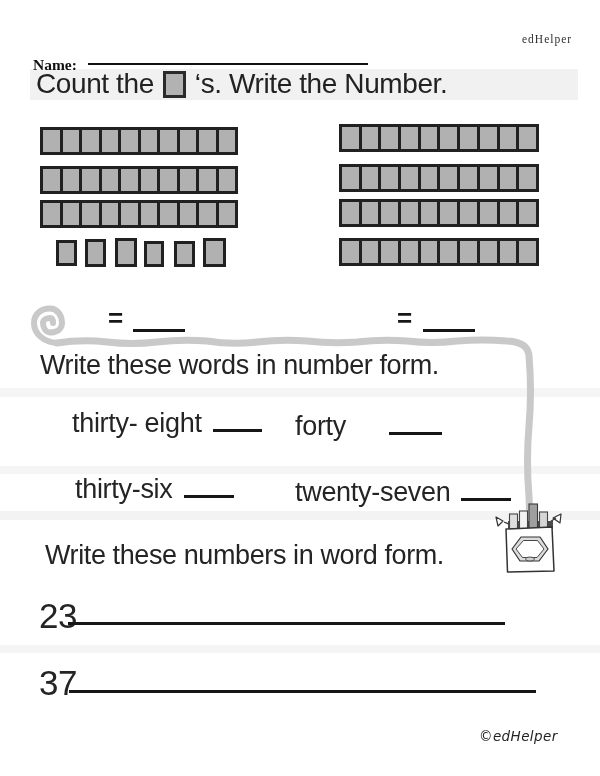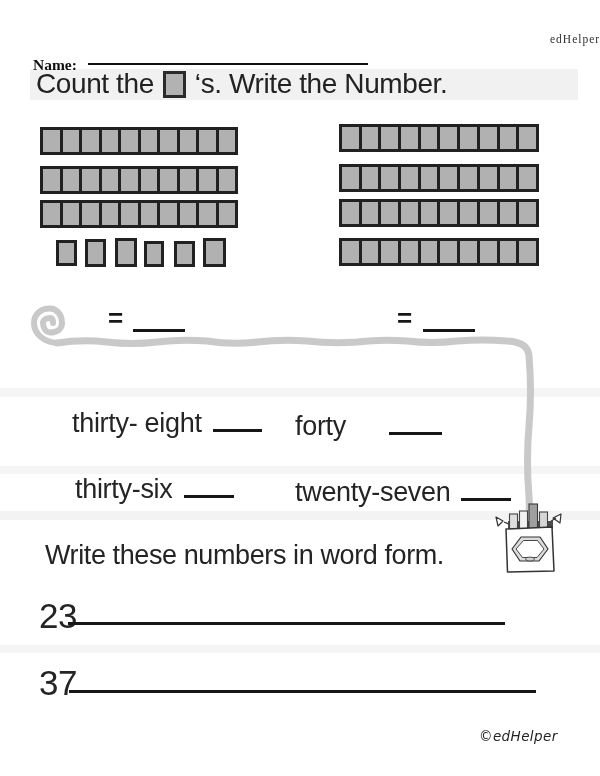--- a/index.html
+++ b/index.html
@@ -46,21 +46,21 @@
   <div class="band" style="left:0;top:388px;width:600px;height:9px;background:#f5f5f5;"></div>
   <div class="band" style="left:0;top:466px;width:600px;height:8px;background:#f5f5f5;"></div>
   <div class="band" style="left:0;top:511px;width:600px;height:9px;background:#f3f3f3;"></div>
   <div class="band" style="left:0;top:645px;width:600px;height:8px;background:#f5f5f5;"></div>
 
   <svg id="squiggle-svg" width="600" height="776" viewBox="0 0 600 776">
     <path fill="none" stroke="#c9c9c9" stroke-width="6" stroke-linecap="round" stroke-linejoin="round" d="M53 323 C53 320 52 318 50 318 C46 318 43 320 43 323 C43 328 46 332.5 50 332.5 C57 332.5 62 329 62 323 C62 315 57 308.5 50 308.5 C40 308.5 34 315 34 323 C34 334 44 342 57 343"></path>
     <path fill="none" stroke="#c9c9c9" stroke-width="7" stroke-linecap="round" stroke-linejoin="round" d="M57 343 q25 -4 50 -1 q25 3 50 0 q25 -3 50 -1 q25 4 50 1 q25 -3 50 -1 q25 3 50 1 q25 -3 50 -1 q25 3 50 0 q25 -2 50 0 Q528 342 529 356 q3 35 0 70 q-3 35 0 70 q1 24 0 48"></path>
   </svg>
 
-  <div class="abs brand-top" style="left:522px;top:33px;margin-left:28px;">edHelper</div>
+  <div class="abs brand-top" style="left:522px;top:33px;">edHelper</div>
 
   <div class="abs name-label" style="left:33px;top:49px;margin-top:7px;">Name:</div>
   <div class="abs name-line" style="left:88px;top:63px;width:280px;"></div>
 
   <div class="abs title-row" style="left:36px;top:68px;align-items:center;">
     <span>Count the</span>
     <span class="sample-square"></span>
     <span>‘s. Write the Number.</span>
   </div>
 
@@ -157,20 +157,21 @@
         <div class="cell" style="width: 22.7px;"></div>
         <div class="cell" style="width: 22.7px;"></div>
       </div>
     </div>
 
   <div class="abs equals" style="left:108px;top:303px;">=</div>
   <div class="abs blank-line" style="left:133px;top:329px;width:52px;"></div>
   <div class="abs equals" style="left:397px;top:303px;">=</div>
   <div class="abs blank-line" style="left:423px;top:329px;width:52px;"></div>
 
+  <div class="abs heading" style="left:40px;top:350px;">Write these words in number form.</div>
 
   <div class="abs word-item" style="left:72px;top:408px;">
     <span>thirty- eight</span>
     <span class="word-blank" style="width:49px;"></span>
   </div>
   <div class="abs word-item" style="left:295px;top:411px;gap:43px;">
     <span>forty</span>
     <span class="word-blank" style="width:53px;"></span>
   </div>
   <div class="abs word-item" style="left:75px;top:474px;">

